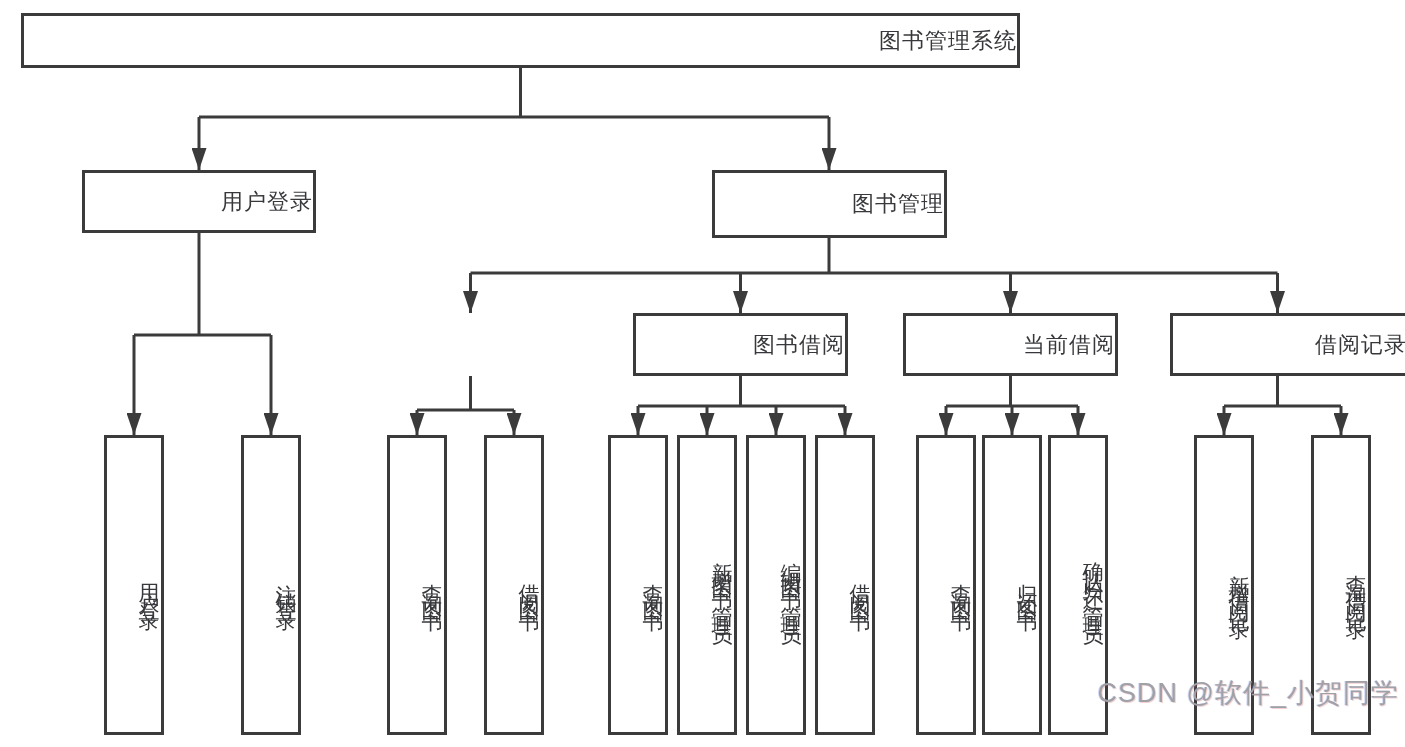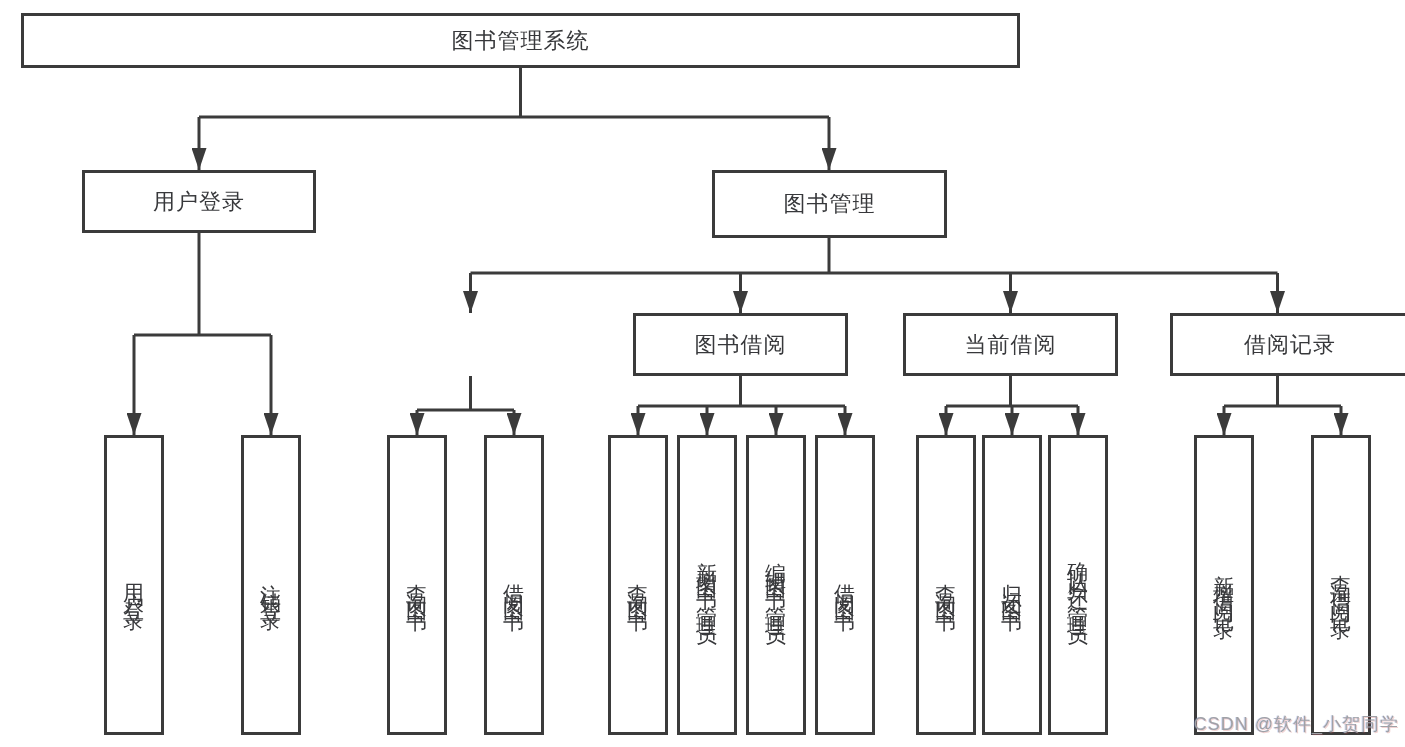--- a/index.html
+++ b/index.html
@@ -4,31 +4,31 @@
 <style>
   html,body{margin:0;padding:0;background:#fff;}
   .canvas{
     position:relative;width:1405px;height:747px;background:#fff;overflow:hidden;
     font-family:"Liberation Sans","DejaVu Sans",sans-serif;
   }
   svg.wires{position:absolute;left:0;top:0;z-index:0;}
   .node{
     position:absolute;box-sizing:border-box;z-index:1;
     background:#ffffff;border:3px solid #3b3b3b;color:#37383b;
-    display:flex;align-items:center;justify-content:center;
+    display:flex;align-items:center;justify-content:flex-end;
     font-size:22px;letter-spacing:1px;white-space:nowrap;
   }
   .node.v{font-size:21px;}
   .node.v .vtxt{
     writing-mode:vertical-rl;text-orientation:mixed;
     letter-spacing:9px;line-height:1.1;white-space:nowrap;
   }
   .watermark{
-    position:absolute;right:6px;top:712px;z-index:2;
-    font-size:18px;color:#9fa1a6;letter-spacing:1px;
+    position:absolute;right:6px;top:675px;z-index:2;
+    font-size:27px;color:#9fa1a6;letter-spacing:1px;
     text-shadow:1px 1px 0 rgba(205,80,80,.25), -1px 0 0 rgba(90,120,220,.25);
   }
 </style>
 </head>
 <body>
 
 <div class="canvas">
 
   <svg class="wires" width="1405" height="747" viewBox="0 0 1405 747">
     <defs>

